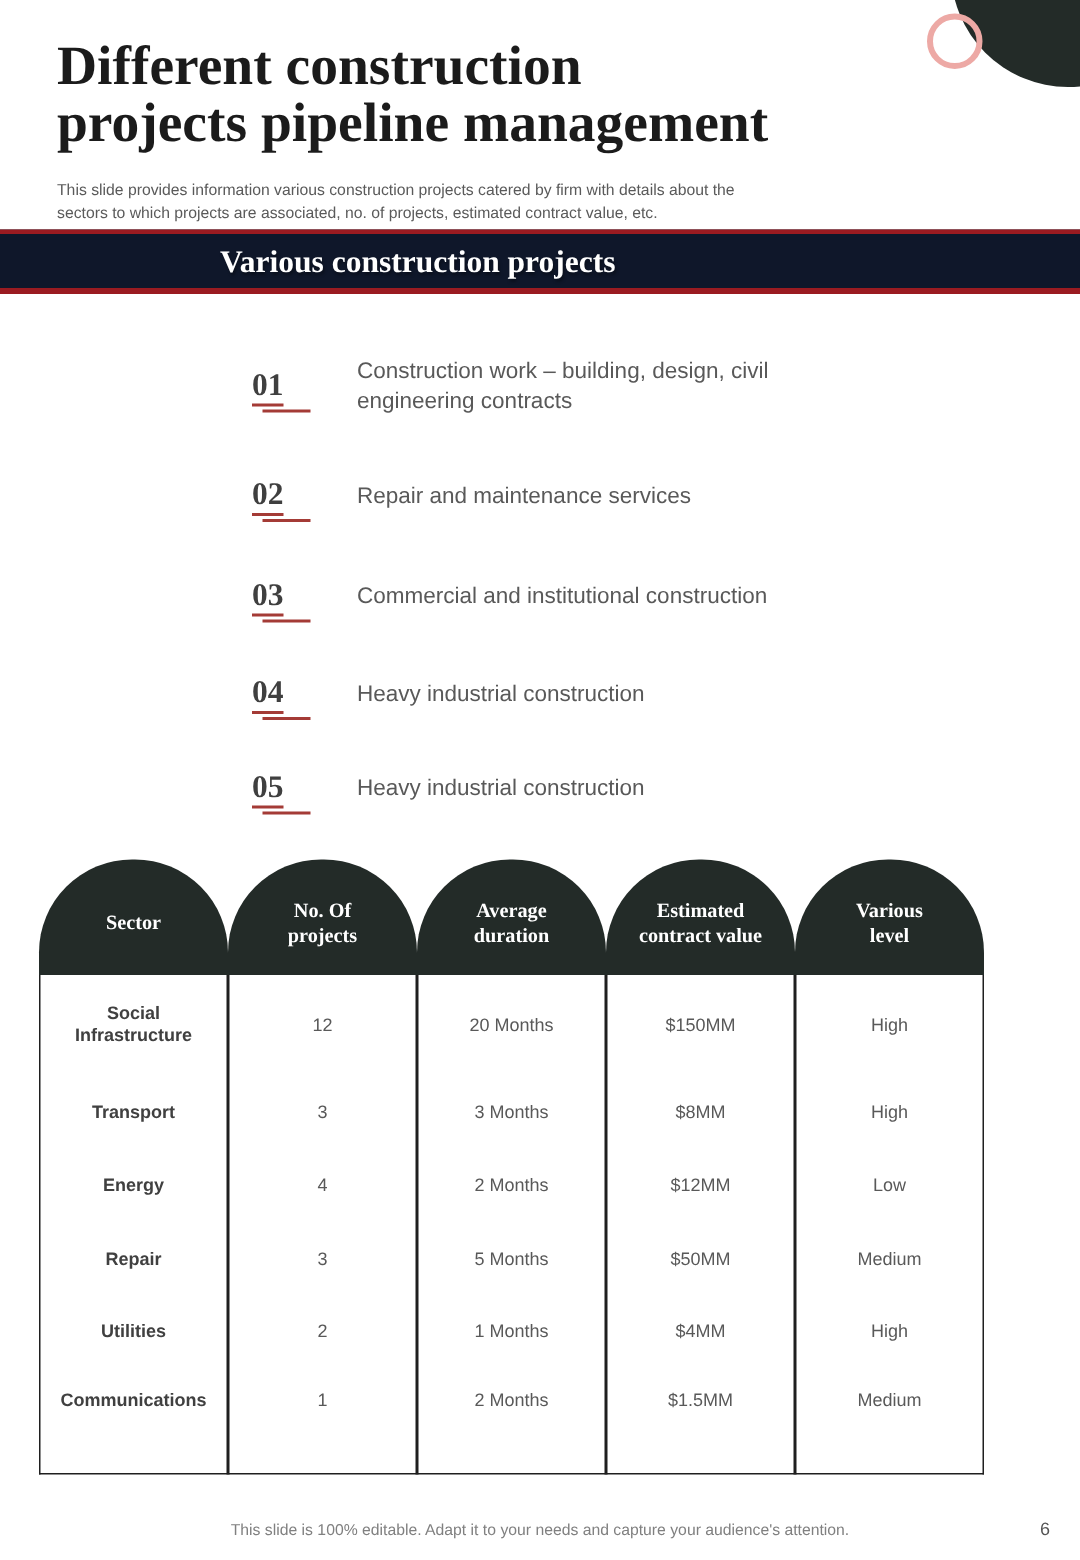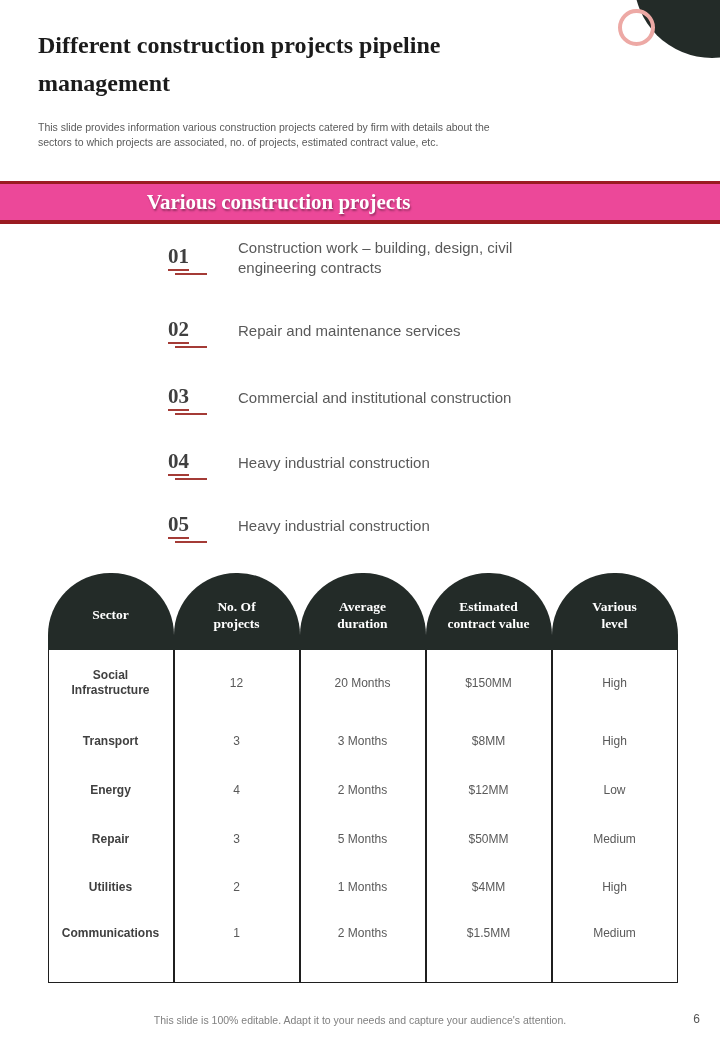--- a/index.html
+++ b/index.html
@@ -16,31 +16,31 @@
   .decor-pink-ring {
     position:absolute; left:618px; top:9px; width:37px; height:37px;
     box-sizing:border-box; border:4px solid #EDA9A5; border-radius:50%;
     background:transparent; z-index:2;
   }
 
   
   .title {
     position:absolute; left:38px; top:26px; width:480px;
     font-family:"Liberation Serif", serif; font-weight:bold;
-    font-size:24px; line-height:38px; color:#1b1b1b;
+    font-size:37px; line-height:38px; color:#1b1b1b;
   }
   .subtitle {
     position:absolute; left:38px; top:120px; width:452px;
     font-size:10.5px; line-height:15px; color:#5a5a5a;
   }
 
   
   .banner {
-    position:absolute; left:0; top:181px; width:720px; height:36px;
-    background:#ec4899;
+    position:absolute; left:0; top:153px; width:720px; height:36px;
+    background:#0f172a;
     border-top:3px solid #9A1B21; border-bottom:4px solid #9A1B21;
   }
   .banner-label {
     width:557px; text-align:center; color:#ffffff;
     font-family:"Liberation Serif", serif; font-weight:bold;
     font-size:21px; line-height:36px;
     text-shadow:1px 2px 2px rgba(0,0,0,0.35);
   }
 
   
@@ -59,21 +59,21 @@
   }
   .item-number::after {
     content:""; position:absolute; left:7px; right:-18px; bottom:-6px;
     height:2px; background:#A43B36;
   }
   .item-text { width:315px; font-size:15px; line-height:20px; color:#595959; }
 
   
   .pipeline-table {
     position:absolute; left:26px; top:573px; width:673px; height:410px;
-    display:flex; justify-content:center;
+    display:flex; justify-content:flex-start;
   }
   .col { width:126px; display:flex; flex-direction:column; }
   .col-header {
     height:77px; background:#232B28; border-radius:62px 62px 0 0;
     display:flex; flex-direction:column; align-items:center; justify-content:center;
     text-align:center; color:#ffffff; box-sizing:border-box; padding-top:6px;
     font-family:"Liberation Serif", serif; font-weight:bold;
     font-size:13.5px; line-height:17px;
   }
   .col-body {

